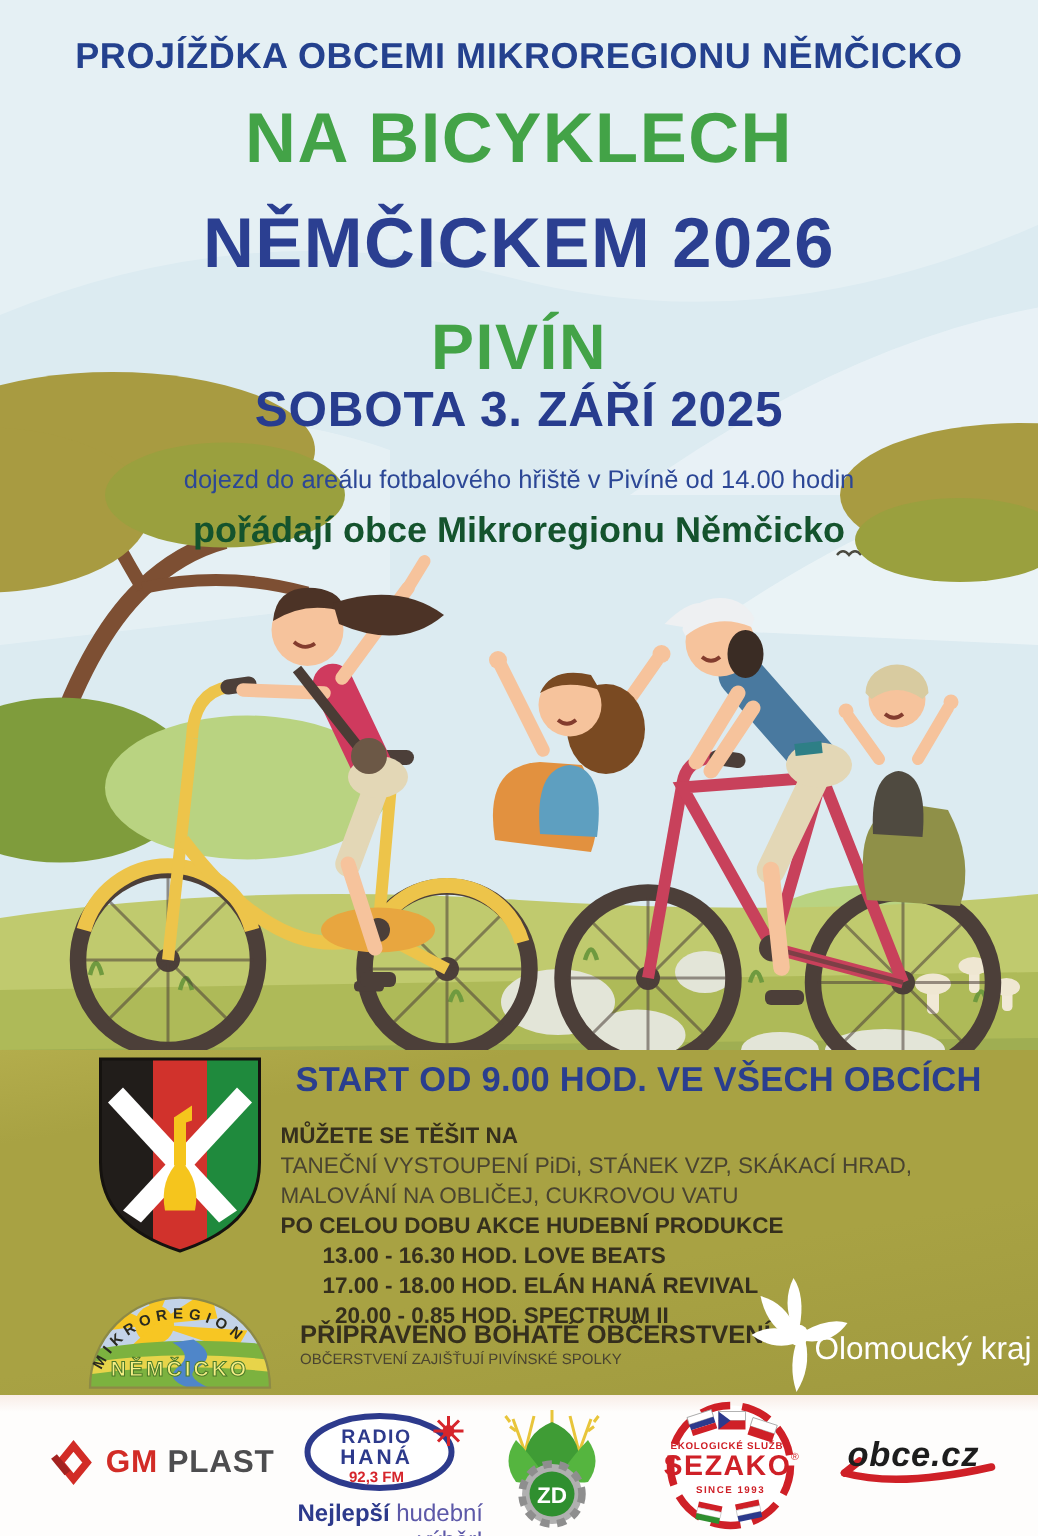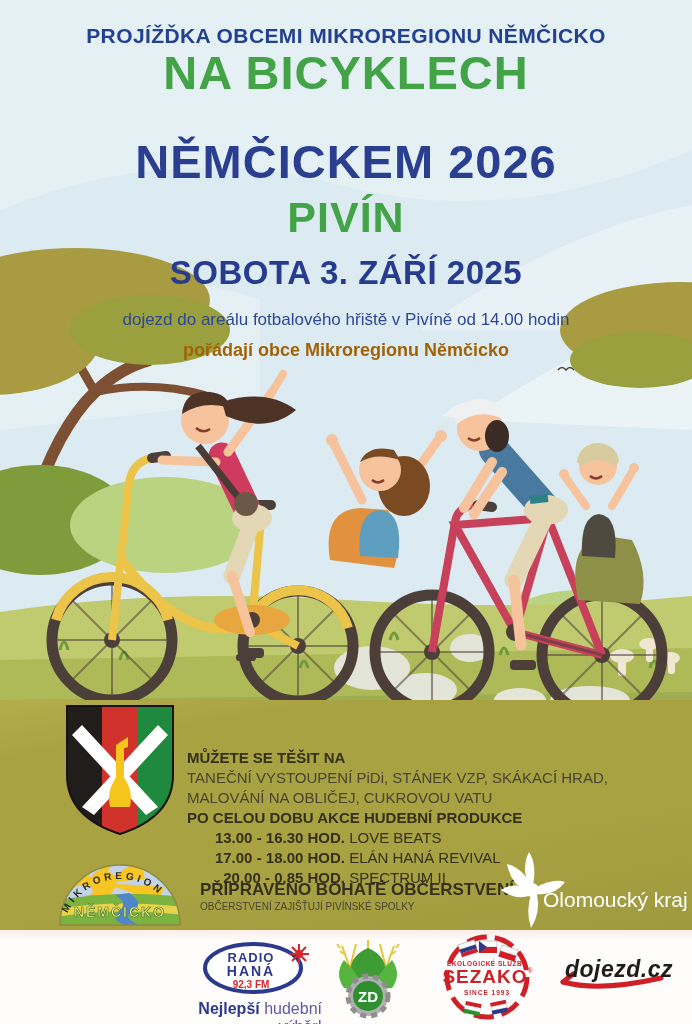--- a/index.html
+++ b/index.html
@@ -4,37 +4,37 @@
 <style>
   html,body{margin:0;padding:0;background:#888;}
   .poster{
     position:relative;width:692px;height:1024px;overflow:hidden;
     background:#dcebf1;font-family:"Liberation Sans",sans-serif;
     margin:0 auto;
   }
   .abs{position:absolute;}
   .ctr{left:0;right:0;text-align:center;}
   
-  .topline{top:24px;font-size:21px;font-weight:bold;color:#24418e;letter-spacing:.4px;}
-  .title1{top:45px;font-size:47px;font-weight:bold;color:#43a347;letter-spacing:1px;}
+  .topline{top:24px;font-size:24px;font-weight:bold;color:#24418e;letter-spacing:.4px;}
+  .title1{top:64px;font-size:47px;font-weight:bold;color:#43a347;letter-spacing:1px;}
   .title2{top:134px;font-size:47px;font-weight:bold;color:#2b3f91;letter-spacing:1px;}
-  .loc{top:193px;font-size:43px;font-weight:bold;color:#43a347;letter-spacing:1px;text-align:center;}
+  .loc{top:208px;font-size:43px;font-weight:bold;color:#43a347;letter-spacing:1px;text-align:center;}
   .datel{top:254px;font-size:33px;font-weight:bold;color:#273c8e;letter-spacing:.5px;}
   .sub1{top:310px;font-size:17px;font-weight:normal;color:#2c4796;}
-  .sub2{top:340px;font-size:18px;font-weight:bold;color:#a16207;}
+  .sub2{top:340px;font-size:24px;font-weight:bold;color:#14532d;}
   
   .band{
     top:700px;height:230px;left:0;right:0;
     background:linear-gradient(170deg,#b3ad4c 0%,#a8a243 18%,#a8a243 62%,#a09a3f 100%);
   }
   .start-line{left:197px;top:6px;font-size:23px;font-weight:bold;color:#2a3e8e;letter-spacing:.2px;white-space:nowrap;}
   .program{left:187px;top:48px;font-size:15px;line-height:20px;color:#4a4430;white-space:nowrap;}
   .program .b{font-weight:bold;color:#352f1d;}
   .sched-time{display:inline-block;width:158px;font-weight:bold;color:#352f1d;text-align:right;}
-  .sched-act{font-weight:normal;color:#352f1d;}
+  .sched-act{font-weight:bold;color:#352f1d;}
   .refresh{left:200px;top:180px;font-size:17px;font-weight:bold;color:#352f1d;white-space:nowrap;}
   .refresh-note{left:200px;top:201px;font-size:10px;color:#4a4430;white-space:nowrap;}
   .olk{left:495px;top:152px;width:195px;height:78px;color:#fff;}
   .olk-text{position:absolute;left:48px;top:36px;font-size:21px;white-space:nowrap;}
   .olk-text .b{font-weight:normal;}
   
   .footer{top:930px;height:94px;left:0;right:0;background:linear-gradient(#f9ede7,#fefdfc 12%);}
   .logo{position:absolute;}
   .gm-text{font-size:21px;font-weight:bold;letter-spacing:.5px;vertical-align:middle;}
   .gm-red{color:#d22c26;} .gm-gray{color:#4d4d4f;}
@@ -281,20 +281,21 @@
         <path d="M10,74 Q70,64 140,72 L140,80 Q70,72 10,82 Z" fill="#e7d44a"></path>
         <path d="M70,60 q14,8 4,16 q-10,8 6,14 l14,0 q-18,-8 -6,-14 q12,-8 -4,-18 Z" fill="#4f86c9"></path>
       </g>
       <path d="M15,90 A60,60 0 0 1 135,90 Z" fill="none" stroke="#8d8a46" stroke-width="1.5"></path>
       <text font-size="10" font-weight="bold" fill="#2a2a20" letter-spacing="3.5">
         <textPath href="#arcpath" startOffset="8">MIKROREGION</textPath>
       </text>
       <text x="75" y="82" text-anchor="middle" font-size="14" font-weight="bold" fill="#f5ee86" stroke="#4a7a28" stroke-width="0.7" letter-spacing="2">NĚMČICKO</text>
     </svg>
 
+    <div class="abs start-line">START OD 9.00 HOD. VE VŠECH OBCÍCH</div>
 
     <div class="abs program">
       <div class="b">MŮŽETE SE TĚŠIT NA</div>
       <div>TANEČNÍ VYSTOUPENÍ PiDi, STÁNEK VZP, SKÁKACÍ HRAD,</div>
       <div>MALOVÁNÍ NA OBLIČEJ, CUKROVOU VATU</div>
       <div class="b">PO CELOU DOBU AKCE HUDEBNÍ PRODUKCE</div>
       <div>
         <span class="sched-time">13.00 - 16.30 HOD.</span>
         <span class="sched-act">LOVE BEATS</span>
       </div>
@@ -323,20 +324,27 @@
         </g>
       </svg>
       <div class="olk-text">
         <span class="b">Olomoucký</span><span> kraj</span>
       </div>
     </div>
   </div>
 
   <div class="abs footer">
 
+    <div class="logo" style="left:32px;top:28px;">
+      <svg width="34" height="34" viewBox="0 0 34 34" style="vertical-align:middle;">
+        <path d="M8,17 L17,6 L26,17 L17,28 Z" fill="none" stroke="#d22c26" stroke-width="5"></path>
+        <path d="M4,13 L13,24" stroke="#a32220" stroke-width="5"></path>
+      </svg>
+      <span class="gm-text gm-red">GM</span><span class="gm-text gm-gray"> PLAST</span>
+    </div>
 
     <div class="logo" style="left:192px;top:12px;width:130px;text-align:center;">
       <svg width="112" height="52" viewBox="0 0 112 52">
         <ellipse cx="52" cy="26" rx="48" ry="24" fill="#ffffff" stroke="#2d3a8c" stroke-width="4"></ellipse>
         <text x="50" y="20" text-anchor="middle" font-size="13" font-weight="bold" fill="#2d3a8c" letter-spacing="1">RADIO</text>
         <text x="50" y="34" text-anchor="middle" font-size="14" font-weight="bold" fill="#2d3a8c" letter-spacing="2">HANÁ</text>
         <text x="50" y="46" text-anchor="middle" font-size="10" font-weight="bold" fill="#d6252b">92,3 FM</text>
         <g fill="#d6252b">
           <circle cx="98" cy="12" r="4"></circle>
           <path d="M98,2 L98,22 M88,12 L108,12 M91,5 L105,19 M105,5 L91,19" stroke="#d6252b" stroke-width="2"></path>
@@ -391,17 +399,17 @@
       <text x="57" y="50" text-anchor="middle" font-size="19" font-weight="bold" fill="#cf2027" letter-spacing="1">SEZAKO</text>
       <text x="102" y="40" text-anchor="middle" font-size="7" fill="#cf2027">®</text>
       <text x="59" y="62" text-anchor="middle" font-size="6.5" font-weight="bold" fill="#cf2027" letter-spacing="1">SINCE 1993</text>
     </svg>
 
     <div class="logo" style="left:565px;top:26px;width:110px;">
       <svg width="110" height="40" viewBox="0 0 110 40" style="position:absolute;left:-6px;top:-4px;">
         <path d="M4,30 Q40,40 102,26" fill="none" stroke="#cf2027" stroke-width="5" stroke-linecap="round"></path>
         <path d="M4,30 L14,22" stroke="#cf2027" stroke-width="5" stroke-linecap="round"></path>
       </svg>
-      <span class="infos-text" style="position:relative;">dojezd.cz</span>
+      <span class="infos-text" style="position:relative;">obce.cz</span>
     </div>
   </div>
 
 </div>
 
 </body></html>

